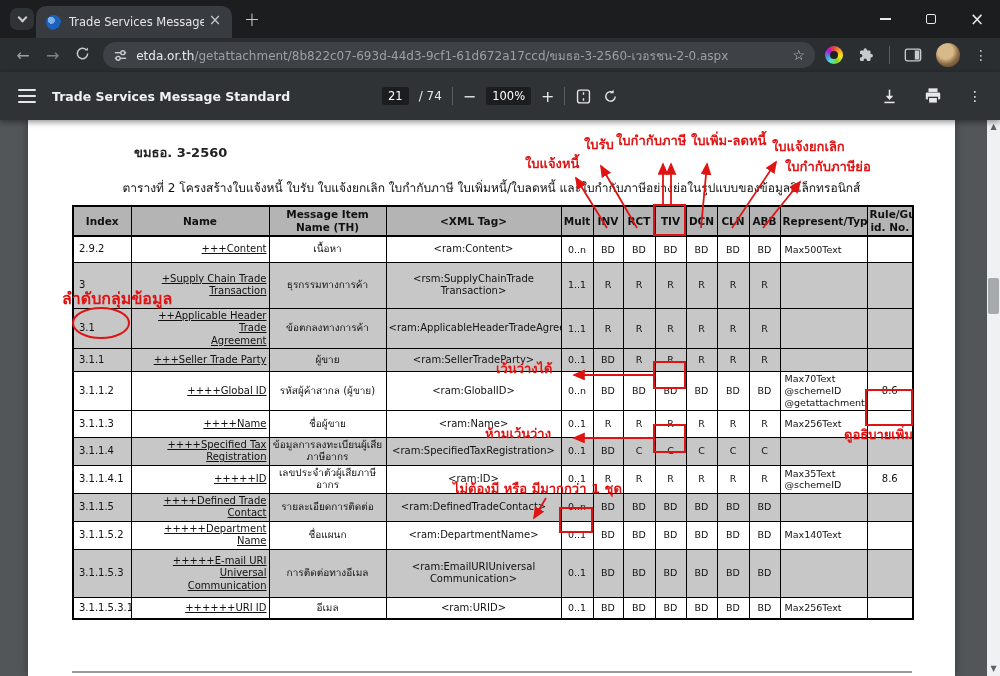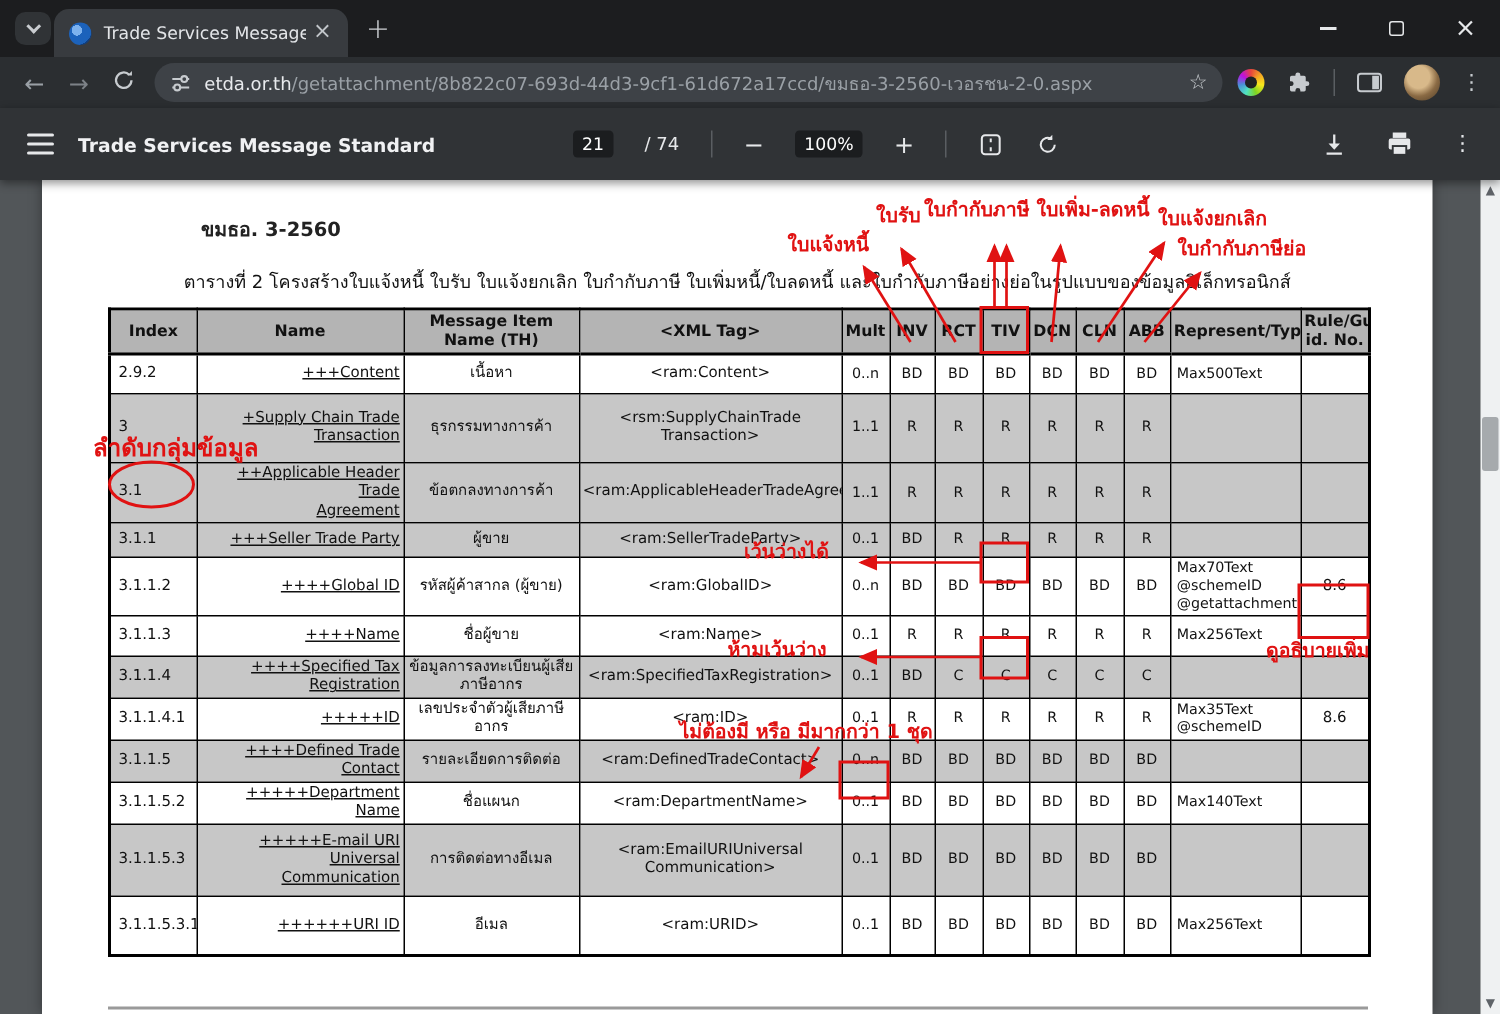--- a/index.html
+++ b/index.html
@@ -46,21 +46,21 @@
   .avatar { width:24px; height:24px; border-radius:50%;
             background:radial-gradient(circle at 40% 35%, #d8b98a 0 35%, #8a6a44 60%, #4c3a26); }
   .kebab { color:#c7cbcf; font-size:14px; letter-spacing:0; line-height:5px; text-align:center; }
 
   
   #pdfbar { position:absolute; left:0; top:72px; width:1000px; height:48px; background:#303336;
             display:flex; align-items:center; z-index:5; box-shadow:0 2px 6px rgba(0,0,0,.45); }
   .burger { margin-left:18px; width:18px; display:flex; flex-direction:column; gap:4px; }
   .burger i { display:block; height:2px; background:#e6e8ea; border-radius:1px; }
   .pdftitle { color:#f0f1f3; font-size:12.5px; font-weight:bold; margin-left:16px; }
-  .centerctl { position:absolute; left:382px; display:flex; align-items:center; gap:21px; color:#e6e8ea; font-size:12px; }
+  .centerctl { position:absolute; left:382px; display:flex; align-items:center; gap:10px; color:#e6e8ea; font-size:12px; }
   .numbox { background:#1b1d1f; color:#fff; border-radius:3px; padding:2px 6px; font-size:11.5px; text-align:center; }
   .ctlbtn { color:#e6e8ea; font-size:16px; }
   .righticons { position:absolute; right:18px; display:flex; align-items:center; gap:26px; }
 
   
   #viewer { position:absolute; left:0; top:120px; width:1000px; height:556px; background:#525659; }
   #page { position:absolute; left:28px; top:0; width:927px; height:556px; background:#ffffff;
           box-shadow:0 0 8px rgba(0,0,0,.35); }
   .doccode { position:absolute; left:106px; top:22px; font-size:13px; font-weight:bold; color:#222; }
   .tabletitle { position:absolute; left:0; top:58px; width:100%; text-align:center; font-size:12px; color:#111; }
@@ -401,21 +401,21 @@
               <td class="c4">0..1</td>
               <td class="c5">BD</td>
               <td class="c6">BD</td>
               <td class="c7">BD</td>
               <td class="c8">BD</td>
               <td class="c9">BD</td>
               <td class="c10">BD</td>
               <td class="c11"></td>
               <td class="c12"></td>
             </tr>
-            <tr style="height: 40px; margin-left: 23px;">
+            <tr style="height: 22px; margin-left: 23px;">
               <td class="c0">3.1.1.5.3.1</td>
               <td class="c1">++++++URI ID</td>
               <td class="c2">อีเมล</td>
               <td class="c3">&lt;ram:URID&gt;</td>
               <td class="c4">0..1</td>
               <td class="c5">BD</td>
               <td class="c6">BD</td>
               <td class="c7">BD</td>
               <td class="c8">BD</td>
               <td class="c9">BD</td>

